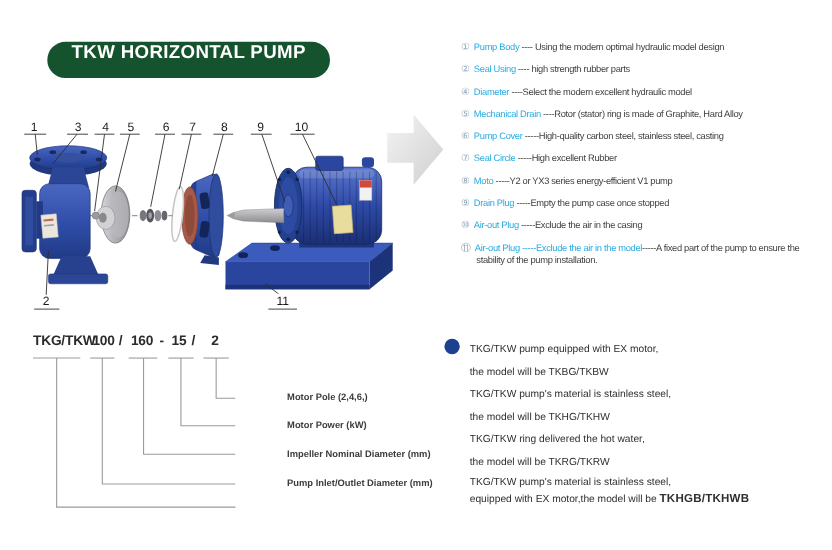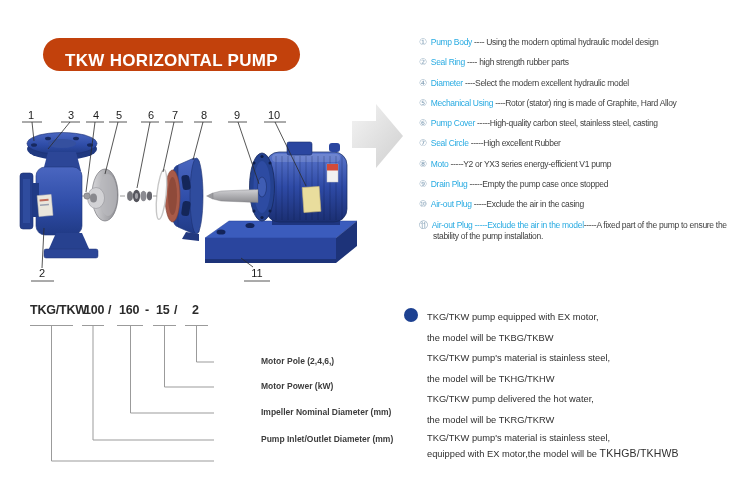--- a/index.html
+++ b/index.html
@@ -1,21 +1,21 @@
 <!DOCTYPE html>
 <html><head>
 <meta charset="utf-8">
 <style>
   html,body{margin:0;padding:0;background:#ffffff;}
   .page{position:relative;width:756px;height:500px;background:#ffffff;overflow:hidden;
         font-family:"Liberation Sans", sans-serif;}
 
   
-  .banner{position:absolute;left:43px;top:38px;width:257px;height:33px;background:#c2410c;
-          border-radius:17px;display:flex;align-items:flex-end;justify-content:center;}
+  .banner{position:absolute;left:43px;top:38px;width:257px;height:33px;background:#14532d;
+          border-radius:17px;display:flex;align-items:flex-start;justify-content:center;}
   .banner-title{color:#ffffff;font-weight:bold;font-size:17px;letter-spacing:.3px;}
 
   
   .diagram-svg{position:absolute;left:0;top:95px;}
 
   
   .parts-list{position:absolute;left:419px;top:37px;width:334px;}
   .pl-item{font-size:8.5px;line-height:11px;letter-spacing:-0.3px;margin-bottom:9.3px;
            padding-left:14px;text-indent:-14px;color:#3f3f3f;}
   .pl-num{color:#8ba6bb;font-size:9px;margin-right:4px;}
@@ -25,21 +25,21 @@
   
   .code-part{position:absolute;top:303px;font-weight:bold;font-size:12.5px;letter-spacing:-0.2px;color:#2b2b2b;}
   .code-lines-svg{position:absolute;left:0;top:300px;}
   .callout-label{position:absolute;left:217px;font-size:8.5px;font-weight:600;color:#3c3c3c;line-height:11px;margin-left:44px;}
 
   
   .note-dot{position:absolute;left:404px;top:308px;width:14px;height:14px;border-radius:50%;background:#1d4191;}
   .notes{position:absolute;left:427px;top:307px;width:322px;color:#2f2f2f;}
   .note-line{font-size:9.3px;line-height:20.6px;white-space:nowrap;}
   .note-p.tight .note-line{line-height:15.5px;}
-  .bold-model{font-weight:normal;font-size:10.5px;letter-spacing:.2px;}
+  .bold-model{font-weight:bold;font-size:10.5px;letter-spacing:.2px;}
 </style>
 </head>
 <body>
 
 <div class="page">
 
   <div class="banner">
     <span class="banner-title">TKW HORIZONTAL PUMP</span>
   </div>
 
@@ -186,23 +186,23 @@
       <text x="204" y="24">8</text>
       <text x="237" y="24">9</text>
       <text x="274" y="24">10</text>
       <text x="42" y="182">2</text>
       <text x="257" y="182">11</text>
     </g>
   </svg>
 
   <div class="parts-list">
     <div class="pl-item"><span class="pl-num">①</span><span class="pl-name">Pump Body</span><span class="pl-desc"> ---- Using the modern optimal hydraulic model design</span></div>
-    <div class="pl-item"><span class="pl-num">②</span><span class="pl-name">Seal Ring</span><span class="pl-desc"> ---- high strength rubber parts</span></div>
+    <div class="pl-item"><span class="pl-num">②</span><span class="pl-name">Seal Using</span><span class="pl-desc"> ---- high strength rubber parts</span></div>
     <div class="pl-item"><span class="pl-num">④</span><span class="pl-name">Diameter</span><span class="pl-desc"> ----Select the modern excellent hydraulic model</span></div>
-    <div class="pl-item"><span class="pl-num">⑤</span><span class="pl-name">Mechanical Using</span><span class="pl-desc"> ----Rotor (stator) ring is made of Graphite, Hard Alloy</span></div>
+    <div class="pl-item"><span class="pl-num">⑤</span><span class="pl-name">Mechanical Drain</span><span class="pl-desc"> ----Rotor (stator) ring is made of Graphite, Hard Alloy</span></div>
     <div class="pl-item"><span class="pl-num">⑥</span><span class="pl-name">Pump Cover</span><span class="pl-desc"> -----High-quality carbon steel, stainless steel, casting</span></div>
     <div class="pl-item"><span class="pl-num">⑦</span><span class="pl-name">Seal Circle</span><span class="pl-desc"> -----High excellent Rubber</span></div>
     <div class="pl-item"><span class="pl-num">⑧</span><span class="pl-name">Moto</span><span class="pl-desc"> -----Y2 or YX3 series energy-efficient V1 pump</span></div>
     <div class="pl-item"><span class="pl-num">⑨</span><span class="pl-name">Drain Plug</span><span class="pl-desc"> -----Empty the pump case once stopped</span></div>
     <div class="pl-item"><span class="pl-num">⑩</span><span class="pl-name">Air-out Plug</span><span class="pl-desc"> -----Exclude the air in the casing</span></div>
     <div class="pl-item"><span class="pl-num">⑪</span><span class="pl-name">Air-out Plug -----Exclude the air in the model</span><span class="pl-desc">-----A fixed part of the pump to ensure the stability of the pump installation.</span></div>
   </div>
 
   <span class="code-part" style="left:30px">TKG/TKW</span>
   <span class="code-part" style="left:84px">100</span>
@@ -237,21 +237,21 @@
   <div class="notes">
     <div class="note-p">
       <div class="note-line">TKG/TKW pump equipped with EX motor,</div>
       <div class="note-line">the model will be TKBG/TKBW</div>
     </div>
     <div class="note-p">
       <div class="note-line">TKG/TKW pump's material is stainless steel,</div>
       <div class="note-line">the model will be TKHG/TKHW</div>
     </div>
     <div class="note-p">
-      <div class="note-line">TKG/TKW pump delivered the hot water,</div>
+      <div class="note-line">TKG/TKW ring delivered the hot water,</div>
       <div class="note-line">the model will be TKRG/TKRW</div>
     </div>
     <div class="note-p tight">
       <div class="note-line">TKG/TKW pump's material is stainless steel,</div>
       <div class="note-line"><span>equipped with EX motor,the model will be </span><span class="bold-model">TKHGB/TKHWB</span></div>
     </div>
   </div>
 
 </div>
 

